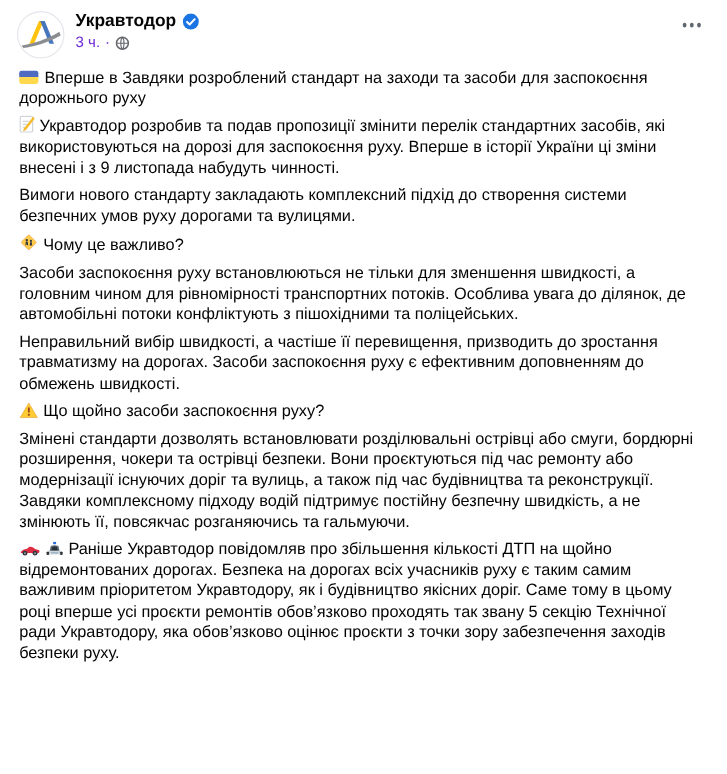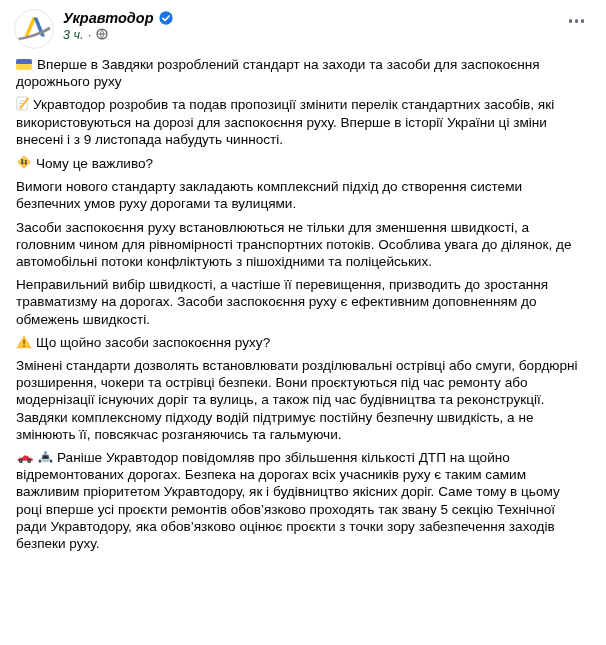--- a/index.html
+++ b/index.html
@@ -3,28 +3,28 @@
 <meta charset="utf-8">
 <style>
   html,body{margin:0;padding:0;}
   body{
     width:606px;height:645px;overflow:hidden;background:#ffffff;
     font-family:"Liberation Sans","DejaVu Sans",sans-serif;
     -webkit-font-smoothing:antialiased;
   }
   .post{width:606px;height:645px;background:#fff;}
   
-  .header{display:flex;align-items:flex-start;padding:9px 16px 4px 14px;font-style:italic;}
+  .header{display:flex;align-items:flex-start;padding:9px 16px 4px 14px;}
   .avatar{width:40px;height:40px;border-radius:50%;flex:0 0 auto;cursor:pointer;}
   .hinfo{margin-left:9px;flex:1;min-width:0;padding-top:1px;}
   .name-row{display:flex;align-items:center;gap:5px;}
   .author{font-size:14.5px;font-weight:700;color:#050505;cursor:pointer;}
   .badge{display:inline-flex;}
-  .meta-row{display:flex;align-items:flex-start;gap:4px;margin-top:2px;
-    font-size:12.5px;color:#14532d;}
+  .meta-row{display:flex;align-items:flex-end;gap:4px;margin-top:2px;
+    font-size:12.5px;color:#6d28d9;}
   .more-btn{display:flex;gap:2.5px;align-items:center;padding:10px 6px;cursor:pointer;border-radius:50%;}
   .more-btn i{width:3.5px;height:3.5px;border-radius:50%;background:#606770;display:block;}
   
   .content{padding:3px 22px 0 16px;font-size:13.6px;line-height:17.2px;color:#050505;}
   .content p{margin:0 0 6px;}
   .pic{display:inline-block;vertical-align:-2px;margin-right:4px;line-height:0;}
   .pic svg{display:block;}
   .flag{display:inline-block;width:16px;height:11px;border-radius:2px;vertical-align:-1px;margin-right:5px;
     background:linear-gradient(#4E6BC1 50%,#FFD84D 50%);}
 </style>
@@ -80,33 +80,33 @@
     <p>
       <span class="pic">
         <svg width="13" height="15" viewBox="0 0 13 15">
           <rect x="0.8" y="1" width="10.4" height="13" rx="1" fill="#ffffff" stroke="#d0d3d8" stroke-width="1"></rect>
           <path d="M3 5 h5 M3 7.5 h4 M3 10 h3" stroke="#c6c9ce" stroke-width="0.9"></path>
           <polygon points="11.6,1.2 13,2.8 5.4,12.6 3.2,13.4 3.8,11.2" fill="#F7B928"></polygon>
         </svg>
       </span><span>Укравтодор розробив та подав пропозиції змінити перелік стандартних засобів, які використовуються на дорозі для заспокоєння руху. Вперше в історії України ці зміни внесені і з 9 листопада набудуть чинності.</span>
     </p>
 
+    <p><span>Вимоги нового стандарту закладають комплексний підхід до створення системи безпечних умов руху дорогами та вулицями.</span></p>
+
     <p>
       <span class="pic">
         <svg width="16" height="16" viewBox="0 0 18 18">
           <rect x="3.8" y="3.8" width="10.4" height="10.4" rx="1.5" transform="rotate(45 9 9)" fill="#FFCB4C" stroke="#E8A33D" stroke-width="0.6"></rect>
           <circle cx="7.1" cy="6.8" r="1.1" fill="#31373D"></circle>
           <path d="M6.2 8.2 L8 8.2 L8.4 11.6 L7.4 11.6 L7.1 9.8 L6.8 11.6 L5.8 11.6 Z" fill="#31373D"></path>
           <circle cx="11" cy="7.6" r="1.0" fill="#31373D"></circle>
           <path d="M10.2 8.8 L11.8 8.8 L12.1 11.8 L9.9 11.8 Z" fill="#31373D"></path>
         </svg>
       </span><span>Чому це важливо?</span>
     </p>
-
-    <p><span>Вимоги нового стандарту закладають комплексний підхід до створення системи безпечних умов руху дорогами та вулицями.</span></p>
 
     <p><span>Засоби заспокоєння руху встановлюються не тільки для зменшення швидкості, а головним чином для рівномірності транспортних потоків. Особлива увага до ділянок, де автомобільні потоки конфліктують з пішохідними та поліцейських.</span></p>
 
     <p><span>Неправильний вибір швидкості, а частіше її перевищення, призводить до зростання травматизму на дорогах. Засоби заспокоєння руху є ефективним доповненням до обмежень швидкості.</span></p>
 
     <p>
       <span class="pic">
         <svg width="16" height="14" viewBox="0 0 18 16">
           <path d="M9 1 L17.2 14.8 H0.8 Z" fill="#FFCC33" stroke="#E8A33D" stroke-width="0.6" stroke-linejoin="round"></path>
           <rect x="8.2" y="5" width="1.7" height="5.2" rx="0.8" fill="#A0451A"></rect>

